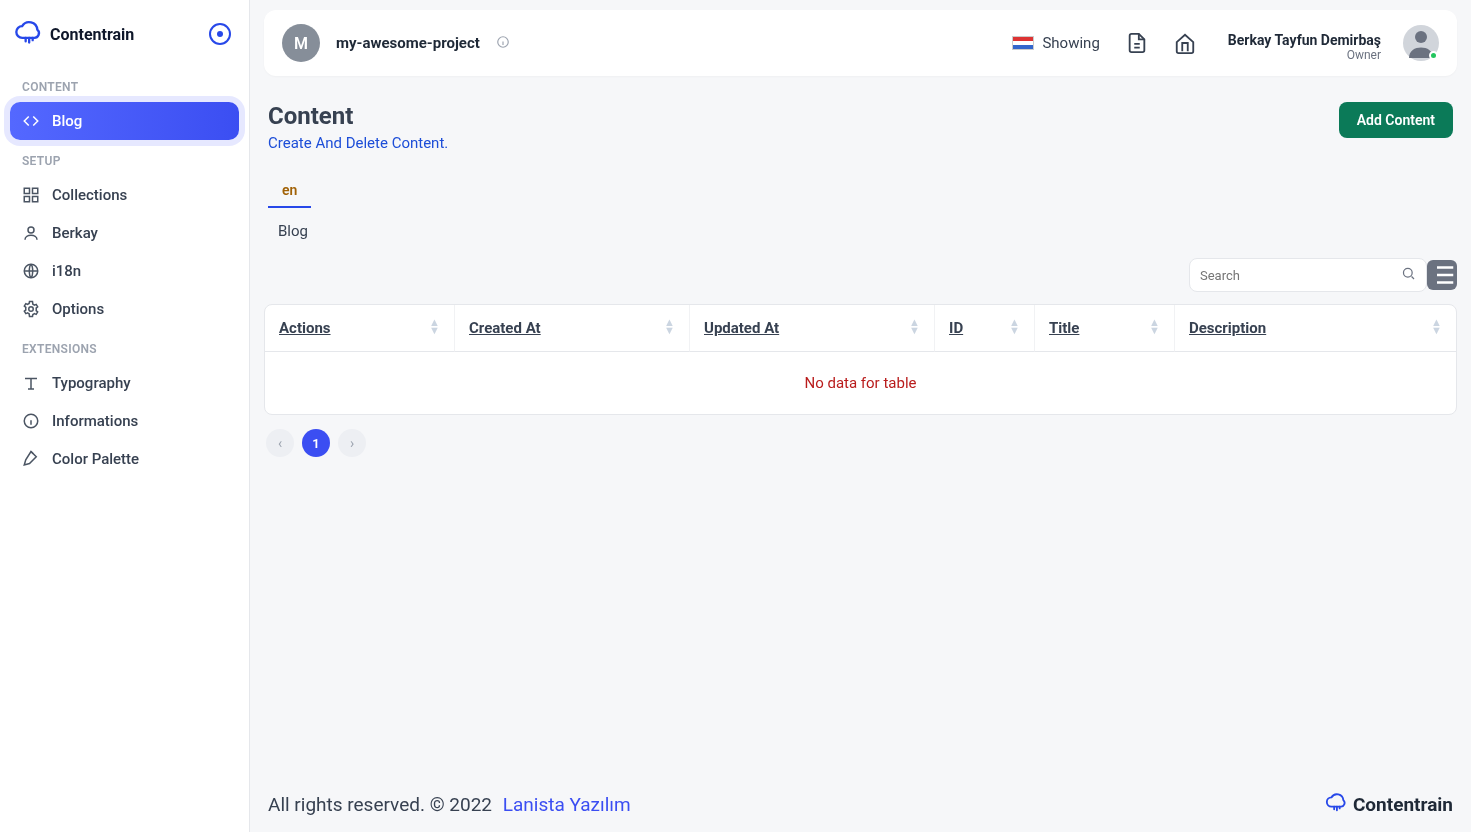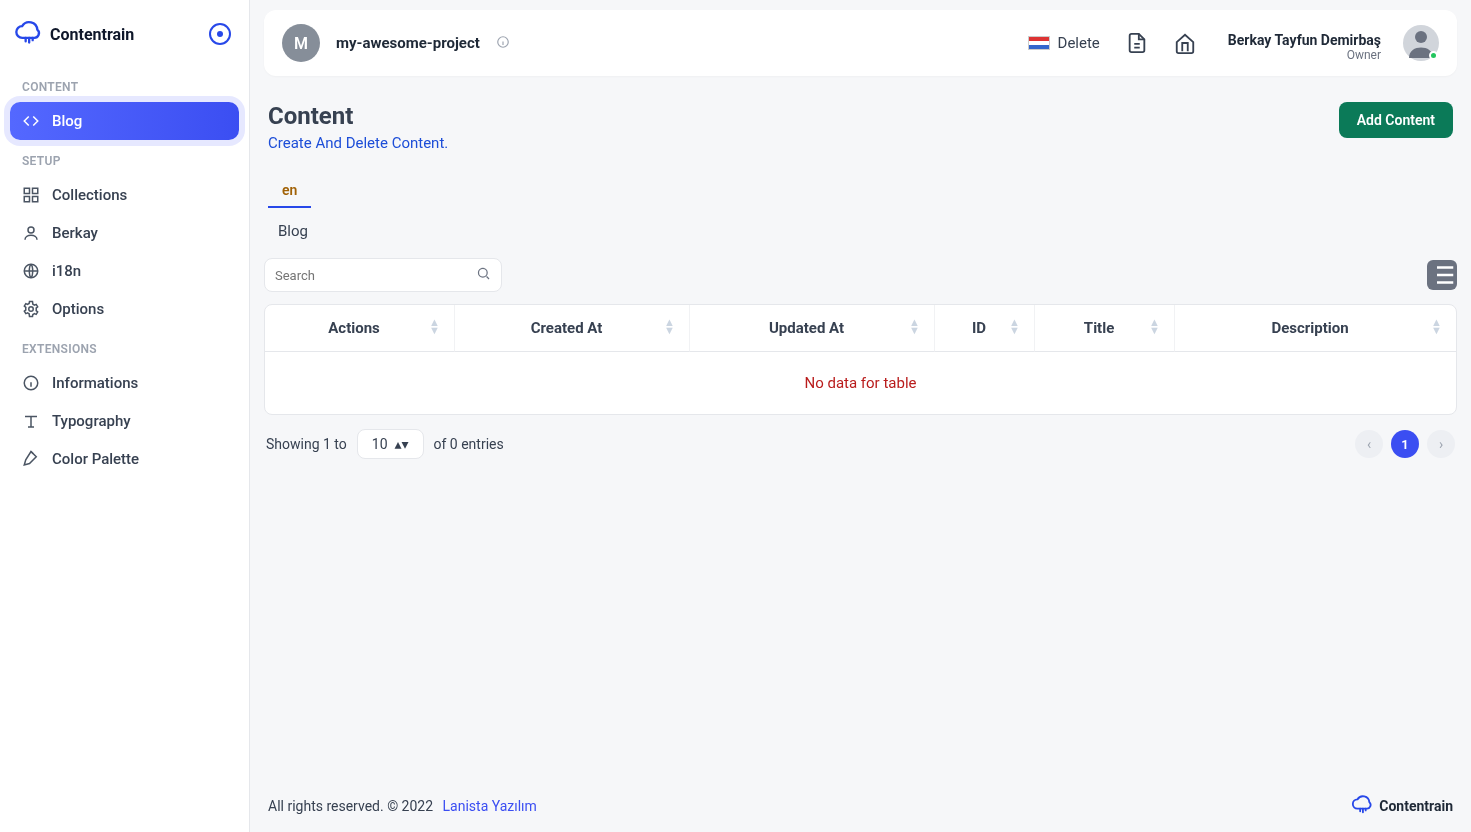--- a/index.html
+++ b/index.html
@@ -38,40 +38,40 @@
   .page-head { display:flex; justify-content:space-between; align-items:flex-start; padding: 26px 4px 16px; }
   .page-head .left h1 { font-size:24px; color:#374151; font-weight:700; }
   .page-head .left p { font-size:15px; color:#1d4ed8; margin-top:4px; }
   .primary-btn { background:#0B7A58; color:#fff; border:none; border-radius:8px; padding:10px 18px; font-weight:600; font-size:14px; cursor:pointer; }
 
   .content { padding: 6px 0 0 0; }
   .tabs { display:flex; border-bottom: none; padding-left:4px; }
   .tab { padding: 8px 14px; font-size:14px; color:#a16207; font-weight:600; border-bottom: 2px solid #2748E9; cursor:pointer; }
   .collection-label { padding: 14px 14px 18px; font-size:15px; color:#374151; }
 
-  .toolbar-row { display:flex; justify-content:space-between; align-items:center; padding: 0 0 12px; }
+  .toolbar-row { display:flex; justify-content:flex-end; align-items:center; padding: 0 0 12px; }
   .search { display:flex; align-items:center; border:1px solid #E5E7EB; border-radius:8px; background:#fff; padding: 0 10px; height:34px; width:238px; }
   .search input { border:none; outline:none; font-size:13px; width:100%; color:#374151; background:transparent; }
   .search .search-icon { color:#6B7280; }
   .view-btn { width:30px; height:30px; border-radius:6px; background:#6B7280; color:#fff; display:flex; align-items:center; justify-content:center; cursor:pointer; }
 
   table { width:100%; border-collapse: separate; border-spacing:0; background:#fff; border:1px solid #E5E7EB; border-radius:8px; overflow:hidden; }
-  th { text-align:center; padding:14px 14px; font-size:15px; color:#374151; font-weight:700; border-bottom:1px solid #E5E7EB; border-right:1px solid #F1F2F4; }
+  th { text-align:left; padding:14px 14px; font-size:15px; color:#374151; font-weight:700; border-bottom:1px solid #E5E7EB; border-right:1px solid #F1F2F4;text-decoration:underline; }
   th:last-child{ border-right:none; }
   th .sort { float:right; color:#CBD5E1; font-size:11px; line-height:8px; }
   td.empty { padding:22px; text-align:center; color:#b91c1c; font-size:15px; }
 
   .pager-row { display:flex; justify-content:space-between; align-items:center; padding: 14px 2px 20px; color:#374151; font-size:14px; }
   .pager-row .left { display:flex; align-items:center; gap:10px; }
   .page-size { border:1px solid #E5E7EB; border-radius:8px; padding:6px 14px; background:#fff; }
   .pager { display:flex; align-items:center; gap:8px; }
   .pager .arrow { width:28px; height:28px; border-radius:50%; display:flex; align-items:center; justify-content:center; color:#9CA3AF; background:#EDEFF3; }
   .pager .page { width:28px; height:28px; border-radius:50%; background:#3B4EF2; color:#fff; display:flex; align-items:center; justify-content:center; font-weight:600; font-size:13px; }
 
-  .footer { margin-top:auto; padding: 8px 4px 14px; display:flex; justify-content:space-between; align-items:center; color:#374151; font-size:14px; }
+  .footer { margin-top:auto; padding: 8px 4px 14px; display:flex; justify-content:space-between; align-items:center; color:#374151; font-size:19px; }
   .footer a { color:#3B4EF2; text-decoration:none; margin-left:6px; }
   .footer-brand { display:flex; align-items:center; gap:6px; color:#1F2937; font-weight:700; }
   .footer-brand .icon { color:#2748E9; }
 
   svg { width:100%; height:100%; }
 </style>
 </head>
 <body>
 
 <aside class="sidebar">
@@ -140,33 +140,33 @@
           <path d="M19 12a7 7 0 0 0-.1-1.2l2-1.6-2-3.4-2.4 1a7 7 0 0 0-2-1.2L14 2h-4l-.5 2.6a7 7 0 0 0-2 1.2l-2.4-1-2 3.4 2 1.6A7 7 0 0 0 5 12c0 .4 0 .8.1 1.2l-2 1.6 2 3.4 2.4-1c.6.5 1.3.9 2 1.2L10 22h4l.5-2.6c.7-.3 1.4-.7 2-1.2l2.4 1 2-3.4-2-1.6c.1-.4.1-.8.1-1.2z"></path>
         </svg>
     </span>
     <span>Options</span>
   </div>
 
   <div class="nav-section-title">EXTENSIONS</div>
   <div class="nav-item">
     <span class="nav-icon">
       <svg viewBox="0 0 24 24" fill="none" stroke="currentColor" stroke-width="2">
+          <path d="M4 6h16M12 6v14M8 20h8"></path>
+        </svg>
+    </span>
+    <span>Typography</span>
+  </div>
+  <div class="nav-item">
+    <span class="nav-icon">
+      <svg viewBox="0 0 24 24" fill="none" stroke="currentColor" stroke-width="2">
           <circle cx="12" cy="12" r="9"></circle>
           <path d="M12 8h.01M11 12h1v5"></path>
         </svg>
     </span>
     <span>Informations</span>
-  </div>
-  <div class="nav-item">
-    <span class="nav-icon">
-      <svg viewBox="0 0 24 24" fill="none" stroke="currentColor" stroke-width="2">
-          <path d="M4 6h16M12 6v14M8 20h8"></path>
-        </svg>
-    </span>
-    <span>Typography</span>
   </div>
   <div class="nav-item">
     <span class="nav-icon">
       <svg viewBox="0 0 24 24" fill="none" stroke="currentColor" stroke-width="2">
           <path d="M12 2l7 7-9 9-7 2 2-7 7-11z"></path>
           <path d="M12 2l3 3"></path>
         </svg>
     </span>
     <span>Color Palette</span>
   </div>
@@ -179,21 +179,21 @@
     <span class="project-name">my-awesome-project</span>
     <span class="info-dot">
       <svg width="14" height="14" viewBox="0 0 24 24" fill="none" stroke="currentColor" stroke-width="2">
           <circle cx="12" cy="12" r="9"></circle>
           <path d="M12 8h.01M11 12h1v5"></path>
         </svg>
     </span>
     <div class="topbar-spacer"></div>
     <div class="lang">
       <span class="flag"></span>
-      <span>Delete</span>
+      <span>Showing</span>
     </div>
     <span class="topbar-icon">
       <svg viewBox="0 0 24 24" fill="none" stroke="currentColor" stroke-width="2">
           <path d="M14 2H6a2 2 0 0 0-2 2v16a2 2 0 0 0 2 2h12a2 2 0 0 0 2-2V8l-6-6z"></path>
           <path d="M14 2v6h6M9 13h6M9 17h6"></path>
         </svg>
     </span>
     <span class="topbar-icon">
       <svg viewBox="0 0 24 24" fill="none" stroke="currentColor" stroke-width="2">
           <path d="M3 11l9-8 9 8v10a2 2 0 0 1-2 2H5a2 2 0 0 1-2-2V11z"></path>
@@ -256,25 +256,20 @@
         </tr>
       </thead>
       <tbody>
         <tr>
             <td class="empty" colspan="6">No data for table</td>
           </tr>
       </tbody>
     </table>
 
     <div class="pager-row">
-      <div class="left">
-        <span>Showing 1 to</span>
-        <span class="page-size"><span>10</span> &nbsp;▴▾</span>
-        <span>of 0 entries</span>
-      </div>
       <div class="pager">
         <span class="arrow">‹</span>
         <span class="page">1</span>
         <span class="arrow">›</span>
       </div>
     </div>
   </div>
 
   <div class="footer">
     <div>

